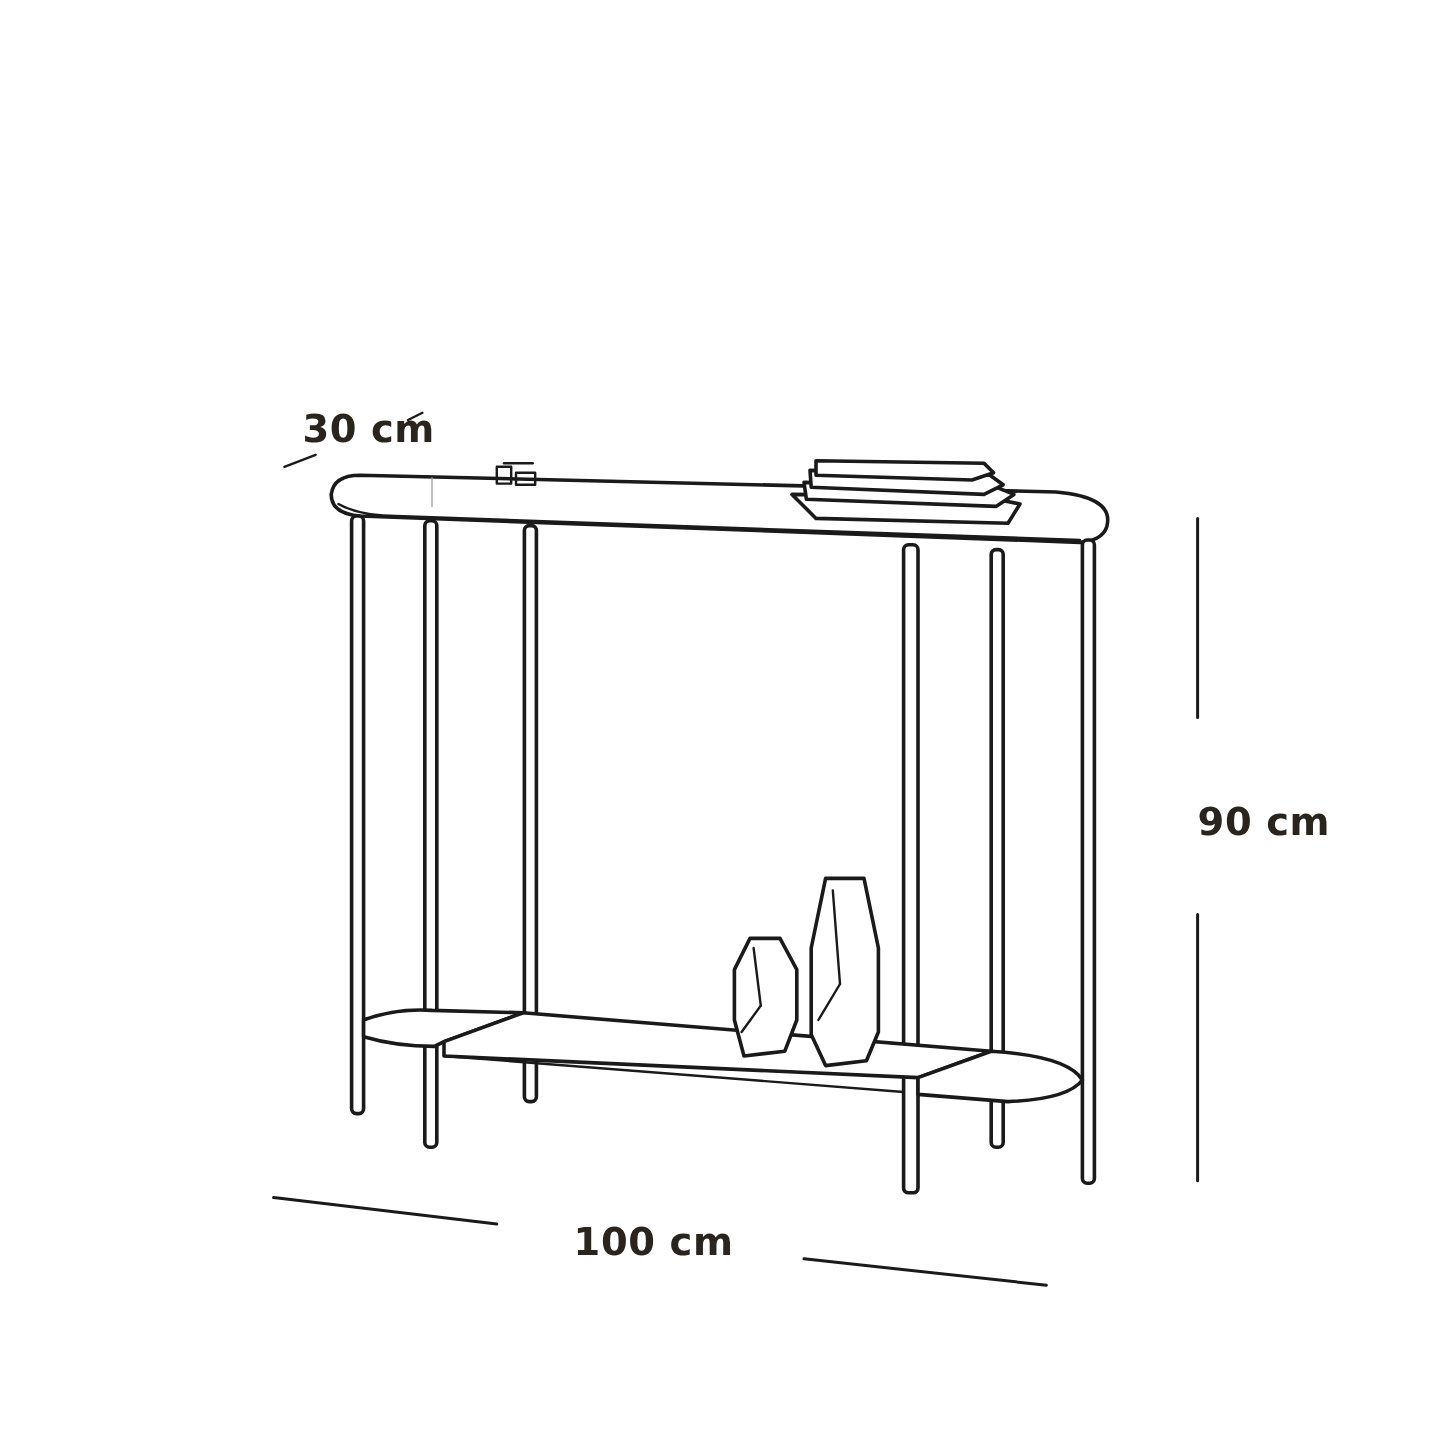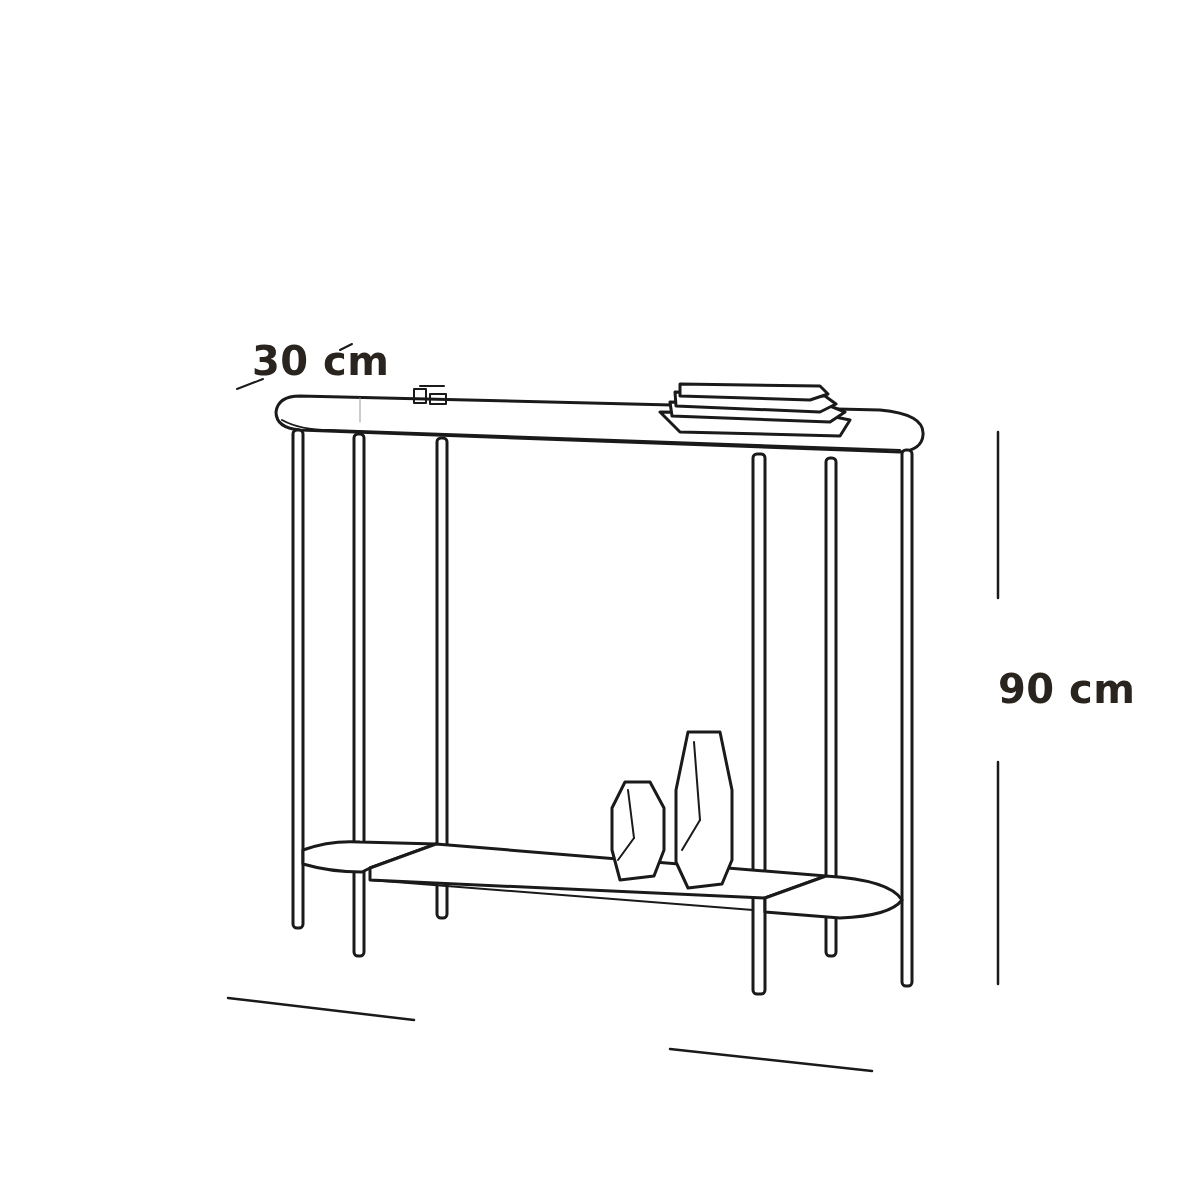--- a/index.html
+++ b/index.html
@@ -1,18 +1,18 @@
 <!DOCTYPE html>
 <html><head>
   <meta charset="utf-8">
   <style>
     html, body { margin: 0; padding: 0; background: #ffffff; }
     body { width: 1200px; height: 1200px; position: relative; overflow: hidden; font-family: "DejaVu Sans", sans-serif; }
     #stage { position: absolute; left: 0; top: 0; width: 1200px; height: 1200px; }
-    .dim-label { position: absolute; font-family: "DejaVu Sans", sans-serif; font-weight: bold; font-size: 40px; color: #2a241f; letter-spacing: 0.5px; white-space: nowrap; }
+    .dim-label { position: absolute; font-family: "DejaVu Sans", sans-serif; font-weight: bold; font-size: 32px; color: #2a241f; letter-spacing: 0.5px; white-space: nowrap; }
     #depth-label { left: 252px; top: 338px; }
     #height-label { left: 950px; top: 666px; margin-left: 48px; }
     #width-label { left: 478px; top: 1016px; }
   </style>
 </head>
 <body>
 
 <div id="stage">
   <svg width="1200" height="1200" viewBox="0 0 1200 1200" fill="none" stroke="#1a1a1a" stroke-linecap="round" stroke-linejoin="round">
 
@@ -73,13 +73,14 @@
     </g>
     <g stroke-width="3" fill="#ffffff">
       <path d="M688 732 L720 732 L732 790 L732 860 L722 884 L688 888 L676 862 L676 790 Z"></path>
       <line x1="694" y1="742" x2="700" y2="820" stroke-width="2"></line>
       <line x1="700" y1="820" x2="682" y2="850" stroke-width="2"></line>
     </g>
   </svg>
 
   <div class="dim-label" id="depth-label">30 cm</div>
   <div class="dim-label" id="height-label">90 cm</div>
+  <div class="dim-label" id="width-label">100 cm</div>
 </div>
 
 </body></html>

